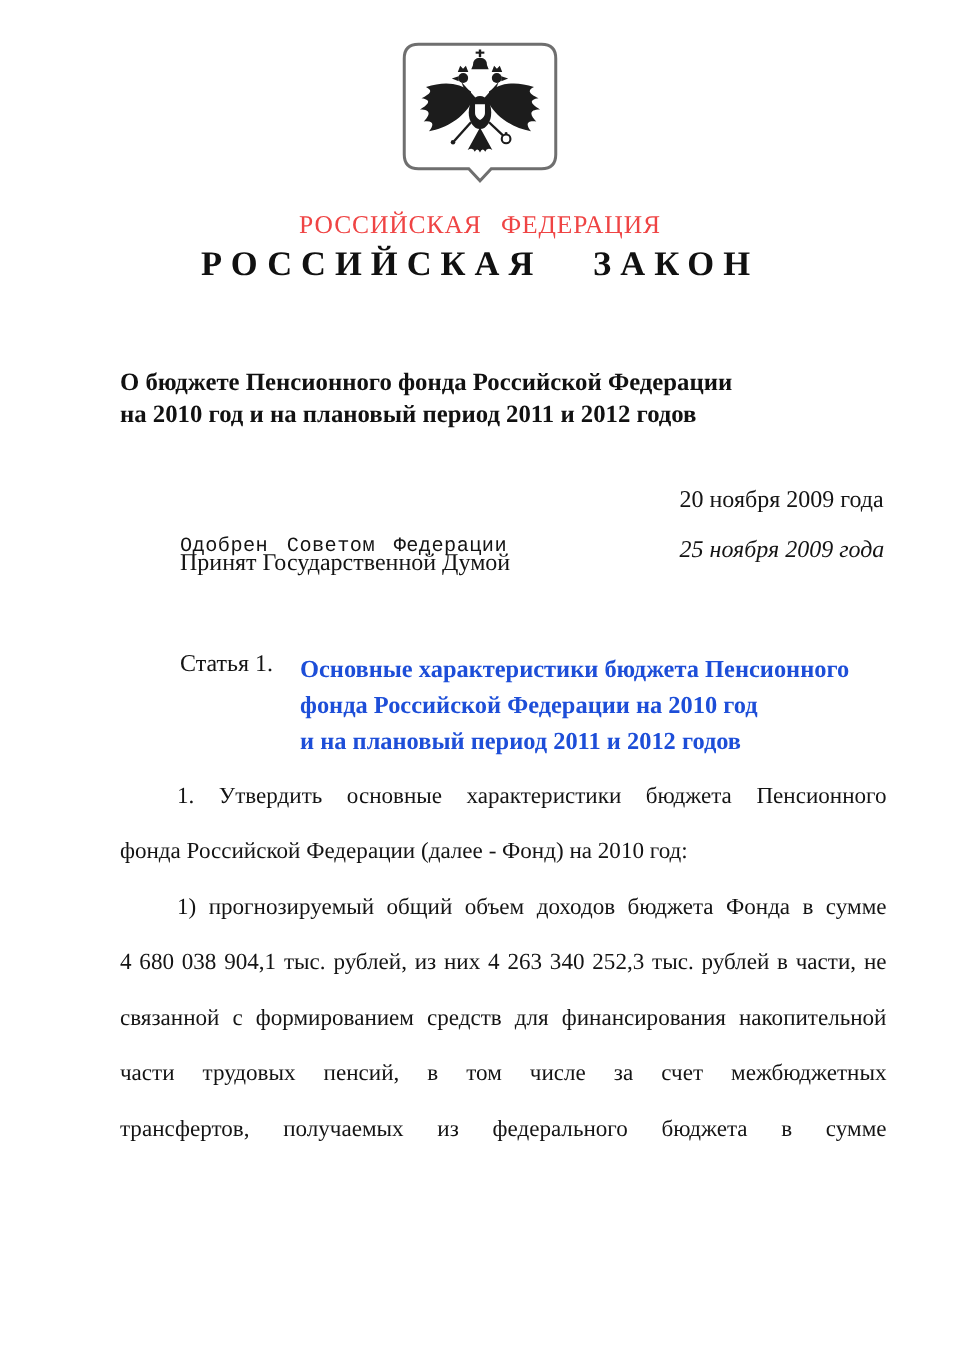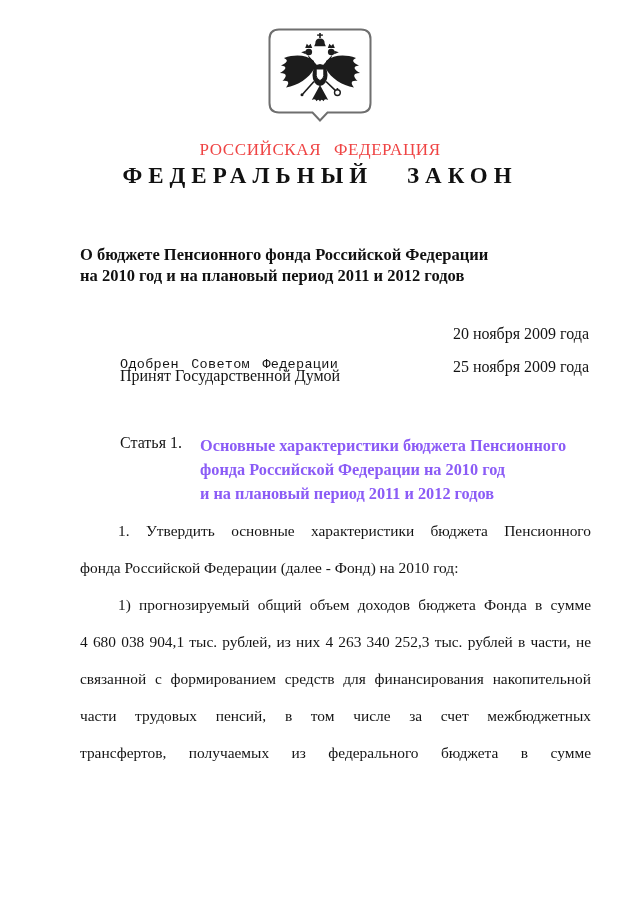--- a/index.html
+++ b/index.html
@@ -66,39 +66,39 @@
     letter-spacing: 0.3px;
     word-spacing: 4px;
   }
   .adoption-date {
     position: absolute;
     left: 453px;
     font-size: 16px;
     white-space: nowrap;
   }
   .adoption-date.row-0 { top: 325px; }
-  .adoption-date.row-1 { top: 358px; }
+  .adoption-date.row-1 { top: 358px; font-style: italic; }
 
   
   .article {
     position: absolute;
     left: 120px; top: 434px; width: 472px;
     display: flex;
   }
   .art-num {
     width: 80px;
     flex: 0 0 80px;
     font-size: 16px;
   }
   .art-heading {
     flex: 1;
     font-weight: bold;
     font-size: 16.3px;
     line-height: 24px;
-    color: #8b5cf6;
+    color: #1d4ed8;
   }
 
   
   .body-text {
     position: absolute;
     left: 80px; top: 512px; width: 511px;
     font-size: 15.4px;
     color: #141414;
   }
   .bline {
@@ -158,21 +158,21 @@
       <circle cx="34" cy="66.8" r="1.5" fill="#1c1c1c"></circle>
 
       <path d="M58,53.5 L67.3,62.3" stroke="#1c1c1c" stroke-width="1.6" fill="none"></path>
       <circle cx="69.4" cy="64.6" r="2.9" fill="none" stroke="#1c1c1c" stroke-width="1.4"></circle>
       <path d="M69.4,60 V61.7 M68.5,60.8 H70.3" stroke="#1c1c1c" stroke-width="0.9" fill="none"></path>
     </svg>
   </div>
 
   <div class="country">РОССИЙСКАЯ ФЕДЕРАЦИЯ</div>
 
-  <div class="law-type">ФЕДЕРАЛЬНЫЙ ЗАКОН</div>
+  <div class="law-type">РОССИЙСКАЯ ЗАКОН</div>
 
   <div class="law-title">
     <div>О бюджете Пенсионного фонда Российской Федерации</div>
     <div>на 2010 год и на плановый период 2011 и 2012 годов</div>
   </div>
 
   <div class="adoption-label row-0">Принят Государственной Думой</div>
   <div class="adoption-date row-0">20 ноября 2009 года</div>
 
   <div class="adoption-label row-1">Одобрен Советом Федерации</div>

